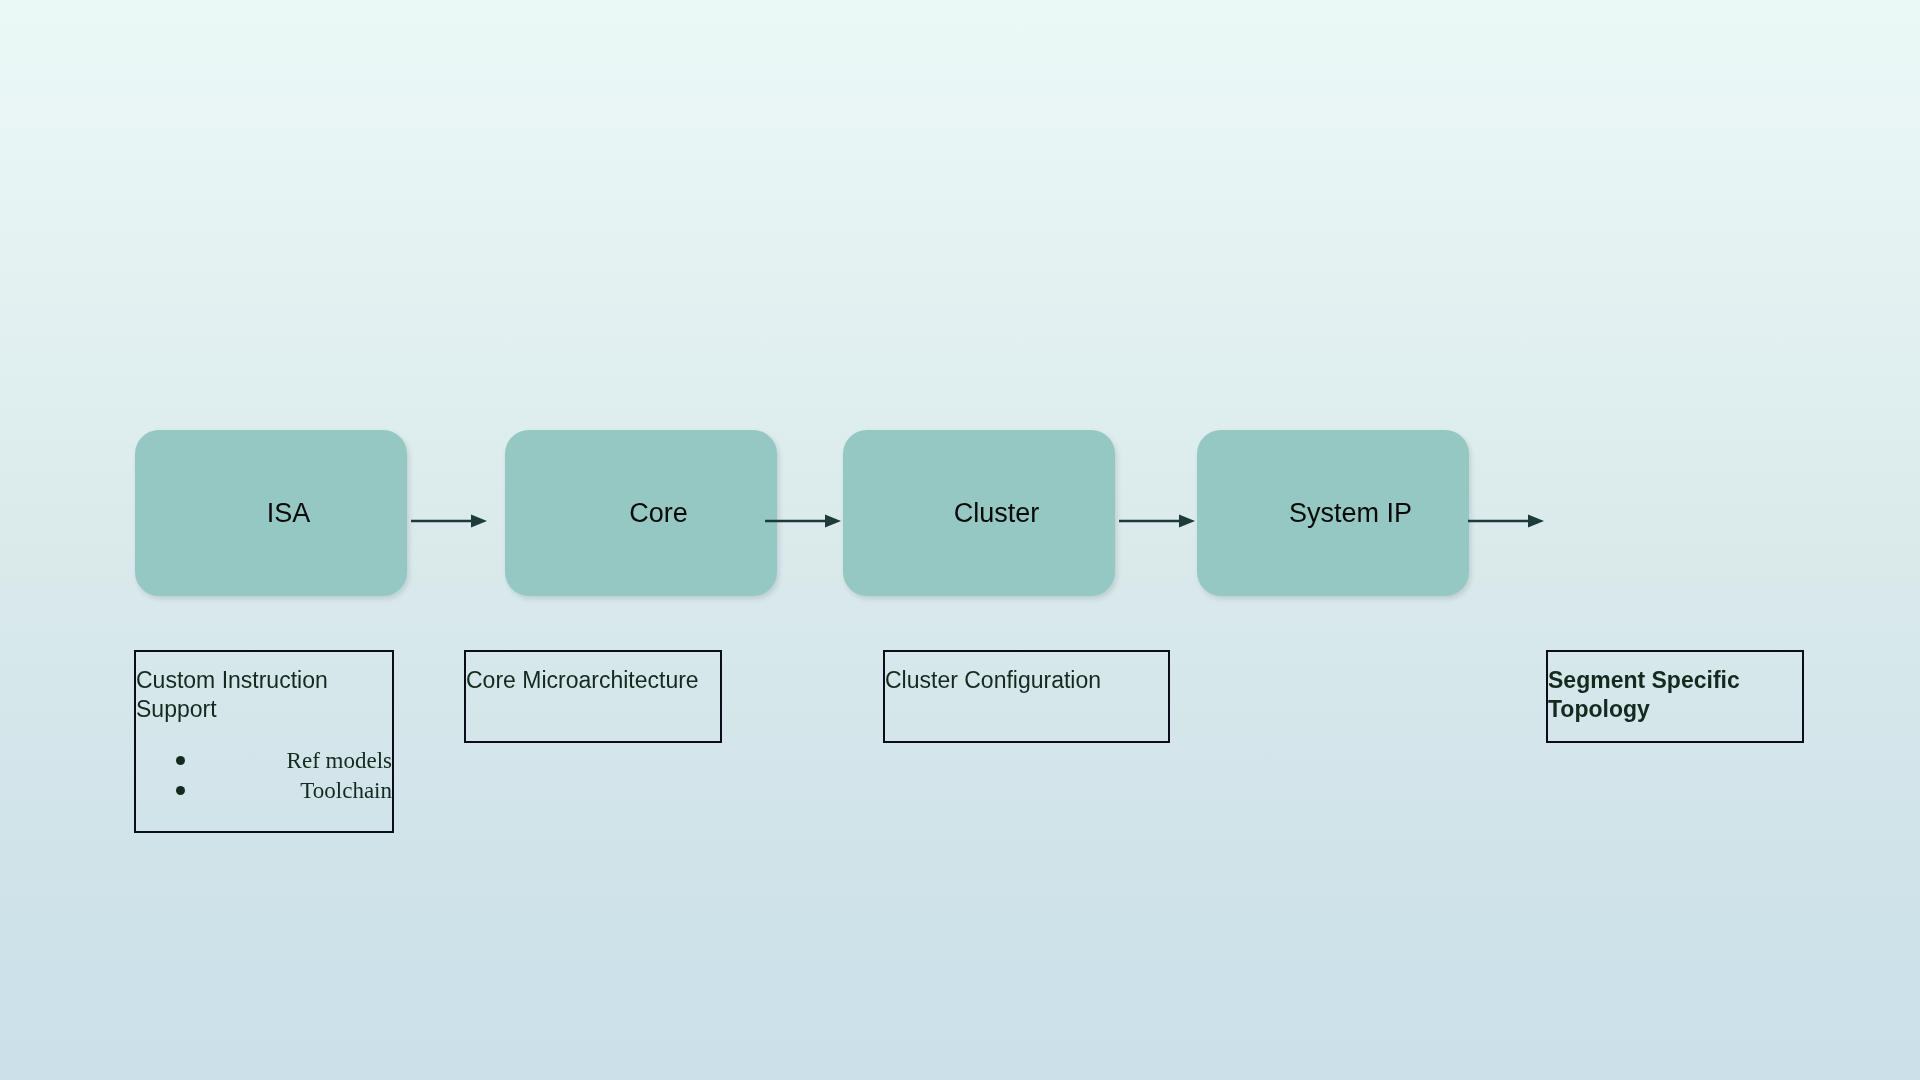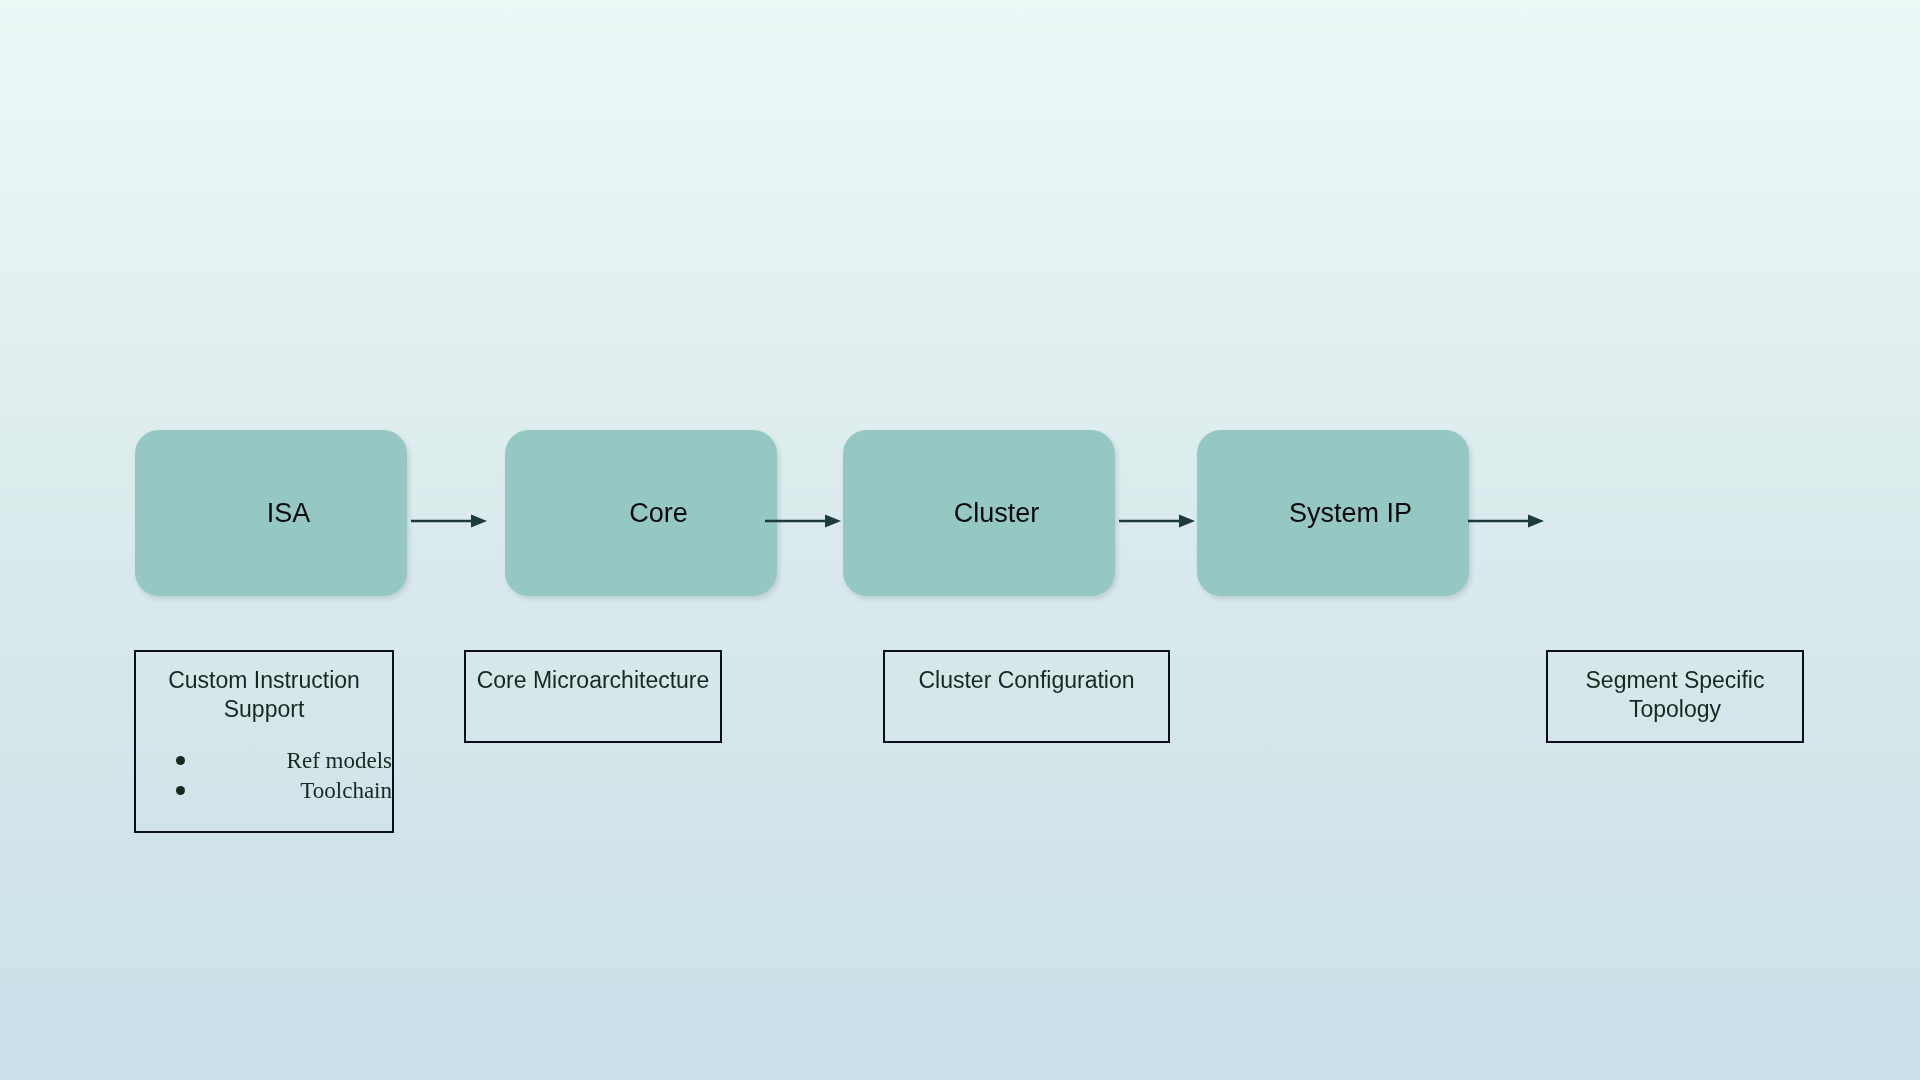--- a/index.html
+++ b/index.html
@@ -100,21 +100,20 @@
     top: 0;
     border: 2px solid #0c0c1c;
     background: transparent;
     box-sizing: border-box;
     padding-top: 14px;
   }
   .caption-text {
     font-size: 23px;
     line-height: 29px;
     color: #132a1f;
-    text-align: center;
     font-family: "Liberation Sans", sans-serif;
     padding: 0 0;
   }
   .caption-bullets {
     margin: 22px 0 0 0;
     padding: 0 0 0 34px;
     list-style: none;
   }
   .caption-bullets li {
     position: relative;
@@ -180,17 +179,17 @@
           <li><span class="bullet-dot" style="background: rgb(19, 42, 31);"></span><span style="color: rgb(19, 42, 31);">Toolchain</span></li>
         </ul>
       </div>
       <div class="caption-box" style="left: 464px; width: 258px; height: 93px; border-color: rgb(12, 12, 28);">
         <div class="caption-text" style="color: rgb(19, 42, 31);">Core Microarchitecture</div>
       </div>
       <div class="caption-box" style="left: 883px; width: 287px; height: 93px; border-color: rgb(12, 12, 28);">
         <div class="caption-text" style="color: rgb(19, 42, 31);">Cluster Configuration</div>
       </div>
       <div class="caption-box" style="left: 1546px; width: 258px; height: 93px; border-color: rgb(12, 12, 28);">
-        <div class="caption-text" style="color: rgb(19, 42, 31);">Segment Specific Topology</div>
+        <div class="caption-text" style="color: rgb(19, 42, 31); font-weight: bold;">Segment Specific Topology</div>
       </div>
     </div>
 
 </div>
 
 </body></html>

